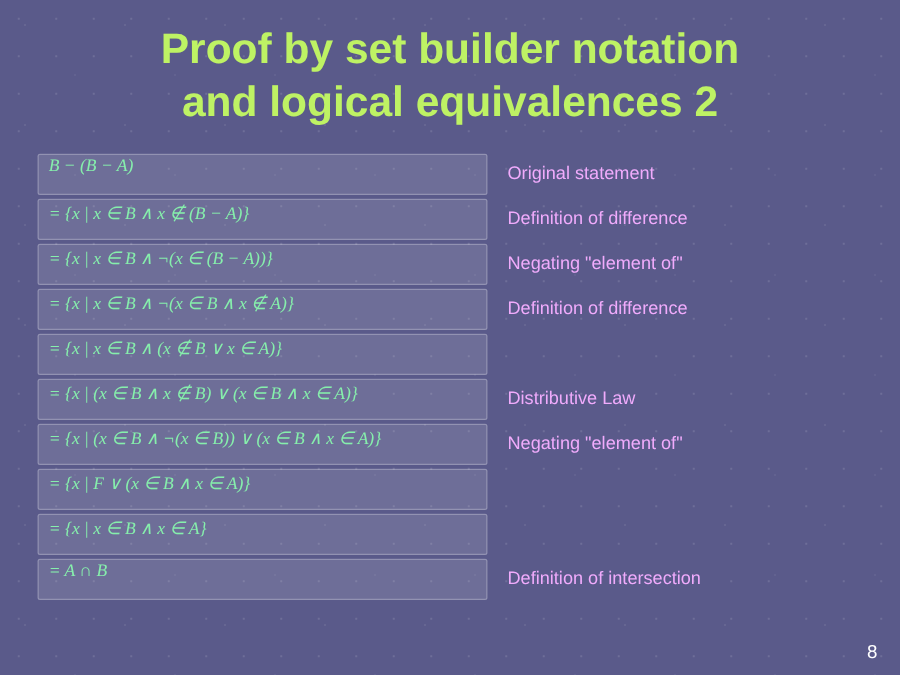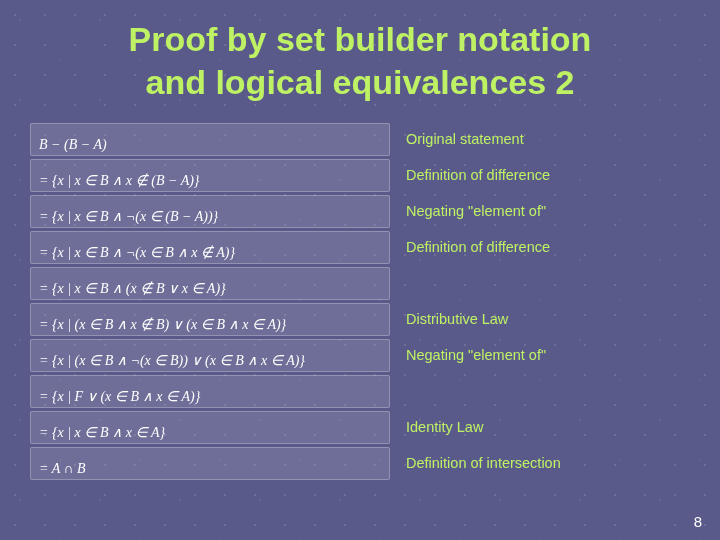--- a/index.html
+++ b/index.html
@@ -56,34 +56,34 @@
       display: flex;
       align-items: center;
       min-height: 36px;
     }
 
     .math-cell {
       flex: 0 0 360px;
       padding: 2px 8px;
       font-style: italic;
       font-size: 15px;
-      color: #ffffff;
+      color: #86efac;
       background: rgba(255,255,255,0.12);
       border: 1px solid rgba(255,255,255,0.25);
       border-radius: 2px;
       display: flex;
-      align-items: flex-end;
+      align-items: flex-start;
       min-height: 33px;
     }
 
     .reason-cell {
       flex: 1;
       padding: 2px 16px;
       font-size: 14.5px;
-      color: #bef264;
+      color: #f0abfc;
       display: flex;
       align-items: center;
       min-height: 33px;
       text-align: right;
     }
 
     .math-expr {
       font-family: 'Times New Roman', Times, serif;
       font-style: italic;
       font-size: 14px;
@@ -151,21 +151,20 @@
       </div>
       <div class="proof-row">
         <div class="math-cell">
           <span class="math-expr">= {x | F ∨ (x ∈ B ∧ x ∈ A)}</span>
         </div>
       </div>
       <div class="proof-row">
         <div class="math-cell">
           <span class="math-expr">= {x | x ∈ B ∧ x ∈ A}</span>
         </div>
-        <div class="reason-cell">Identity Law</div>
       </div>
       <div class="proof-row">
         <div class="math-cell">
           <span class="math-expr">= A ∩ B</span>
         </div>
         <div class="reason-cell">Definition of intersection</div>
       </div>
     </div>
 </div>
 

